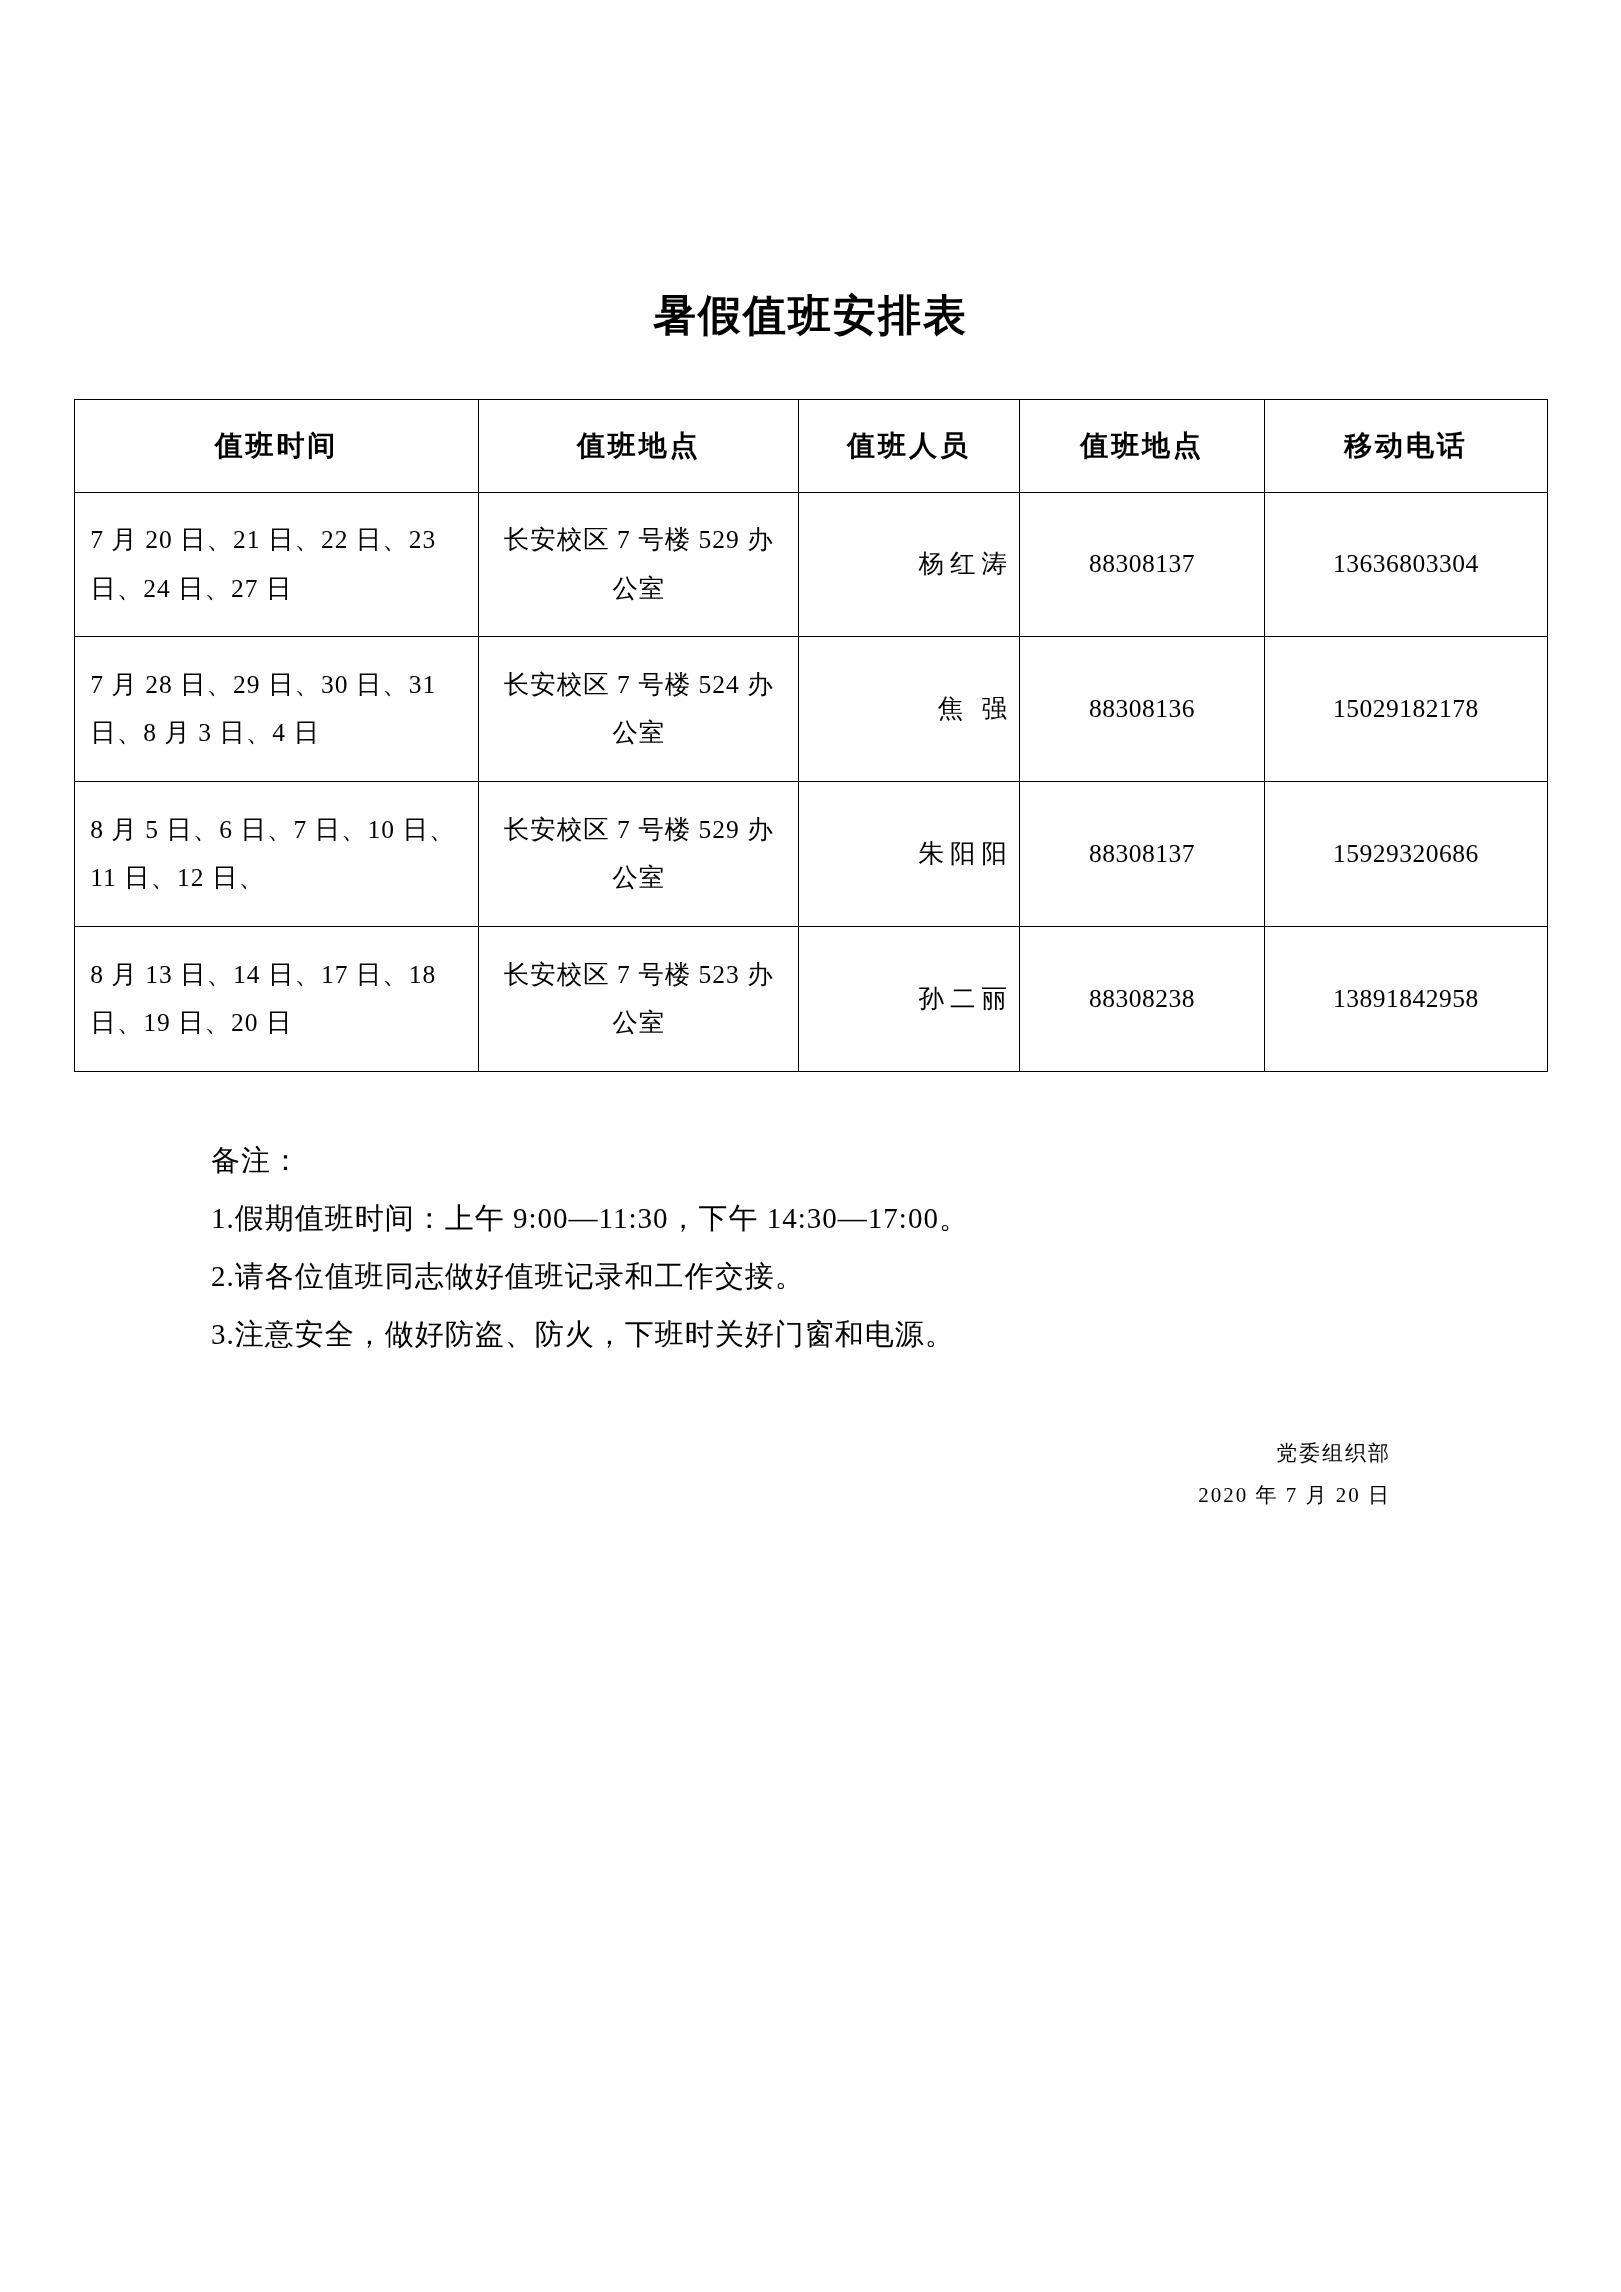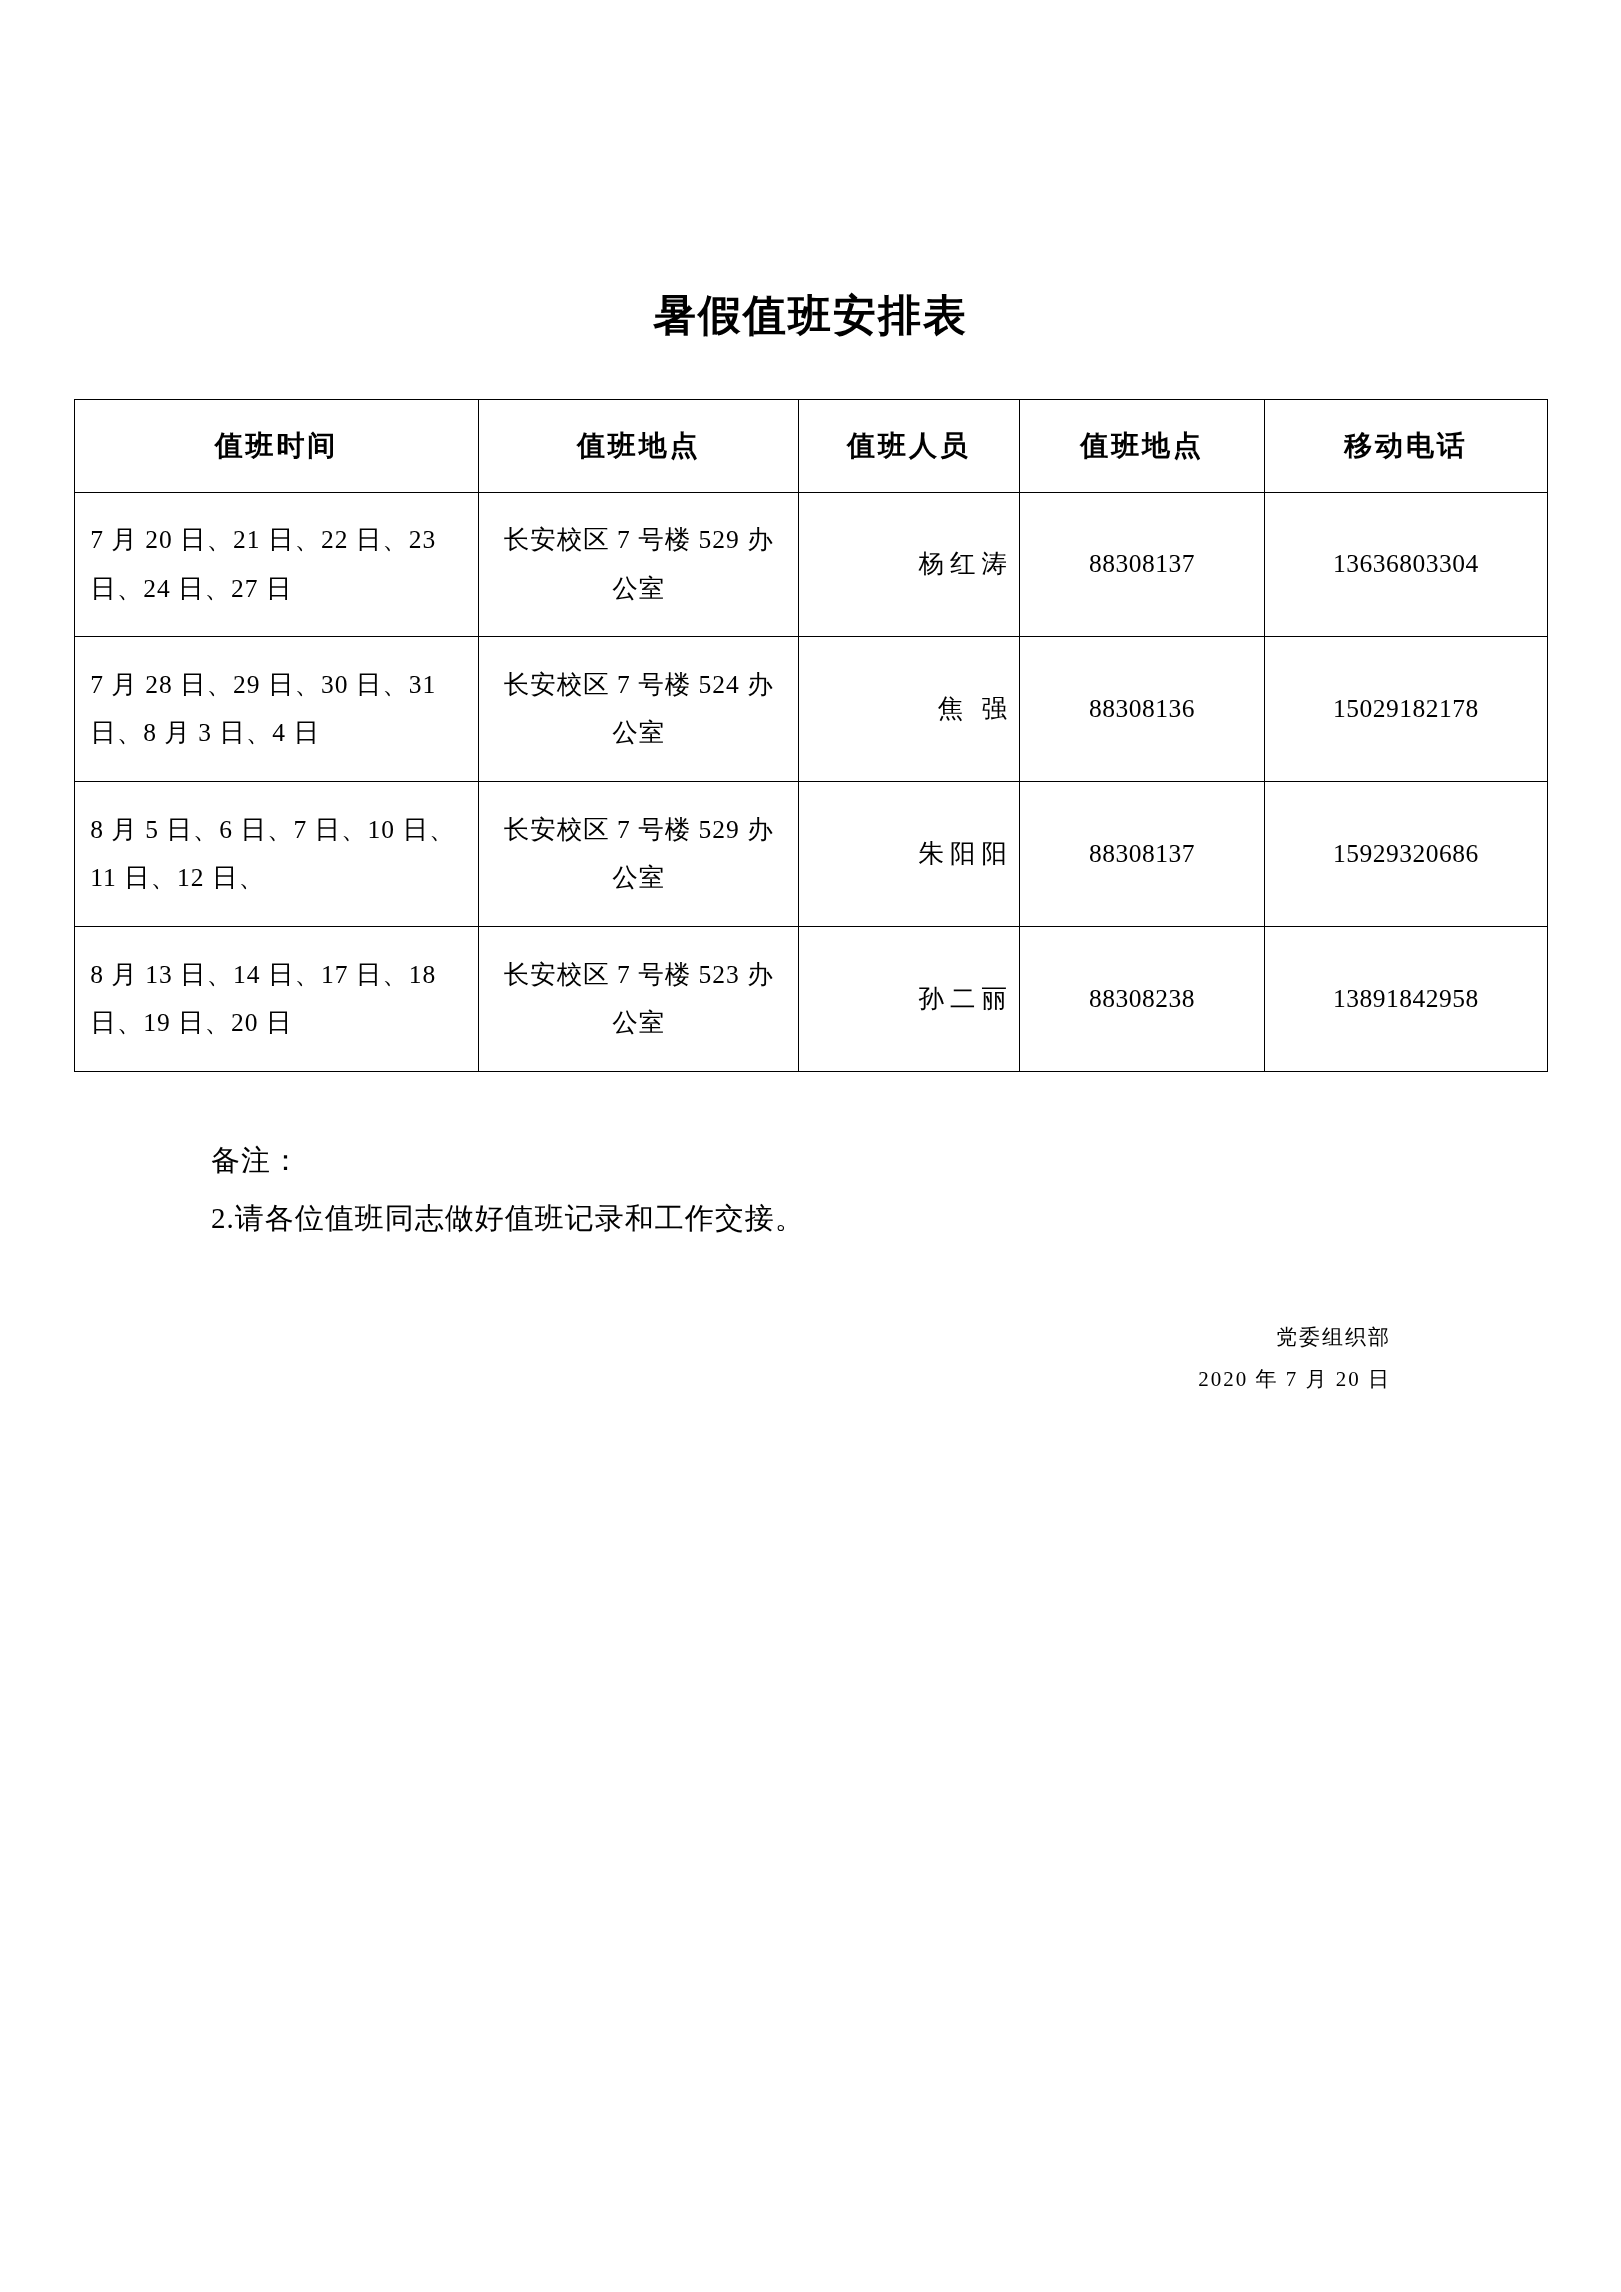--- a/index.html
+++ b/index.html
@@ -155,21 +155,23 @@
           <td class="person">孙二丽</td>
           <td class="office">88308238</td>
           <td class="mobile">13891842958</td>
         </tr>
       </tbody>
     </table>
   </div>
 
   <div class="notes">
     <div class="note-line">备注：</div>
+    <div class="note-line">1.假期值班时间：上午 9:00—11:30，下午 14:30—17:00。</div>
     <div class="note-line">2.请各位值班同志做好值班记录和工作交接。</div>
+    <div class="note-line">3.注意安全，做好防盗、防火，下班时关好门窗和电源。</div>
   </div>
 
   <div class="signature">
     <div>党委组织部</div>
     <div>2020 年 7 月 20 日</div>
   </div>
 
 </div>
 
 

